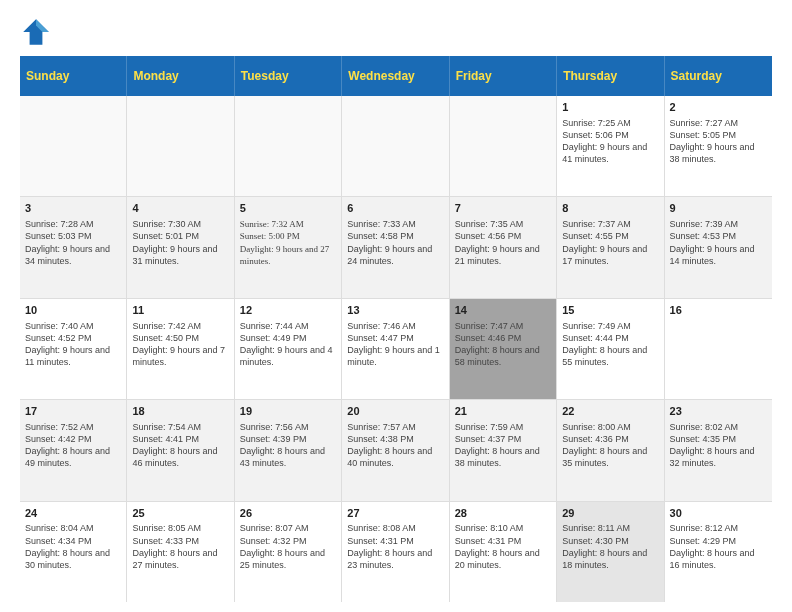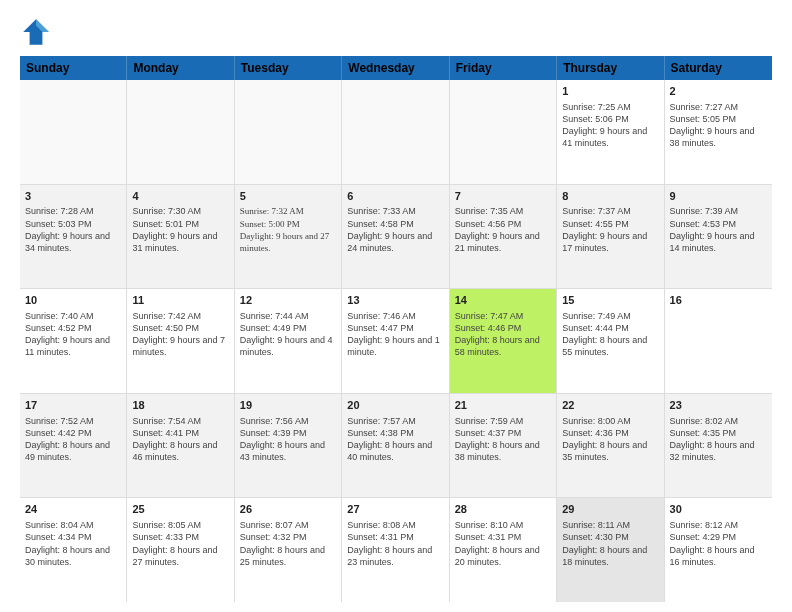--- a/index.html
+++ b/index.html
@@ -56,24 +56,24 @@
       flex: 1;
       display: flex;
       flex-direction: column;
     }
     .cal-header {
       display: grid;
       grid-template-columns: repeat(7, 1fr);
       background: #1a6bb5;
     }
     .cal-header-cell {
-      color: #000000;
+      color: #fde047;
       font-size: 12px;
       font-weight: bold;
-      padding: 5px 6px;
+      padding: 13px 6px;
       text-align: left;
       border-right: 1px solid rgba(255,255,255,0.2);
     }
     .cal-header-cell:last-child { border-right: none; }
     .cal-body {
       flex: 1;
       display: flex;
       flex-direction: column;
     }
     .cal-row {
@@ -183,21 +183,21 @@
 Daylight: 9 hours and 11 minutes.</span></div>
           <div class="cal-cell" style="background: rgb(255, 255, 255);"><span class="day-num">11</span><span style="white-space: pre-line;">Sunrise: 7:42 AM
 Sunset: 4:50 PM
 Daylight: 9 hours and 7 minutes.</span></div>
           <div class="cal-cell" style="background: rgb(255, 255, 255);"><span class="day-num">12</span><span style="white-space: pre-line;">Sunrise: 7:44 AM
 Sunset: 4:49 PM
 Daylight: 9 hours and 4 minutes.</span></div>
           <div class="cal-cell" style="background: rgb(255, 255, 255);"><span class="day-num">13</span><span style="white-space: pre-line;">Sunrise: 7:46 AM
 Sunset: 4:47 PM
 Daylight: 9 hours and 1 minute.</span></div>
-          <div class="cal-cell" style="background: #bef264;"><span class="day-num">14</span><span style="white-space: pre-line;">Sunrise: 7:47 AM
+          <div class="cal-cell" style="background: #a3a3a3;"><span class="day-num">14</span><span style="white-space: pre-line;">Sunrise: 7:47 AM
 Sunset: 4:46 PM
 Daylight: 8 hours and 58 minutes.</span></div>
           <div class="cal-cell" style="background: rgb(255, 255, 255);"><span class="day-num">15</span><span style="white-space: pre-line;">Sunrise: 7:49 AM
 Sunset: 4:44 PM
 Daylight: 8 hours and 55 minutes.</span></div>
           <div class="cal-cell" style="background: rgb(255, 255, 255);"><span class="day-num">16</span></div>
         </div>
         <div class="cal-row">
           <div class="cal-cell shaded" style="background: rgb(242, 242, 242);"><span class="day-num">17</span><span style="white-space: pre-line;">Sunrise: 7:52 AM
 Sunset: 4:42 PM

